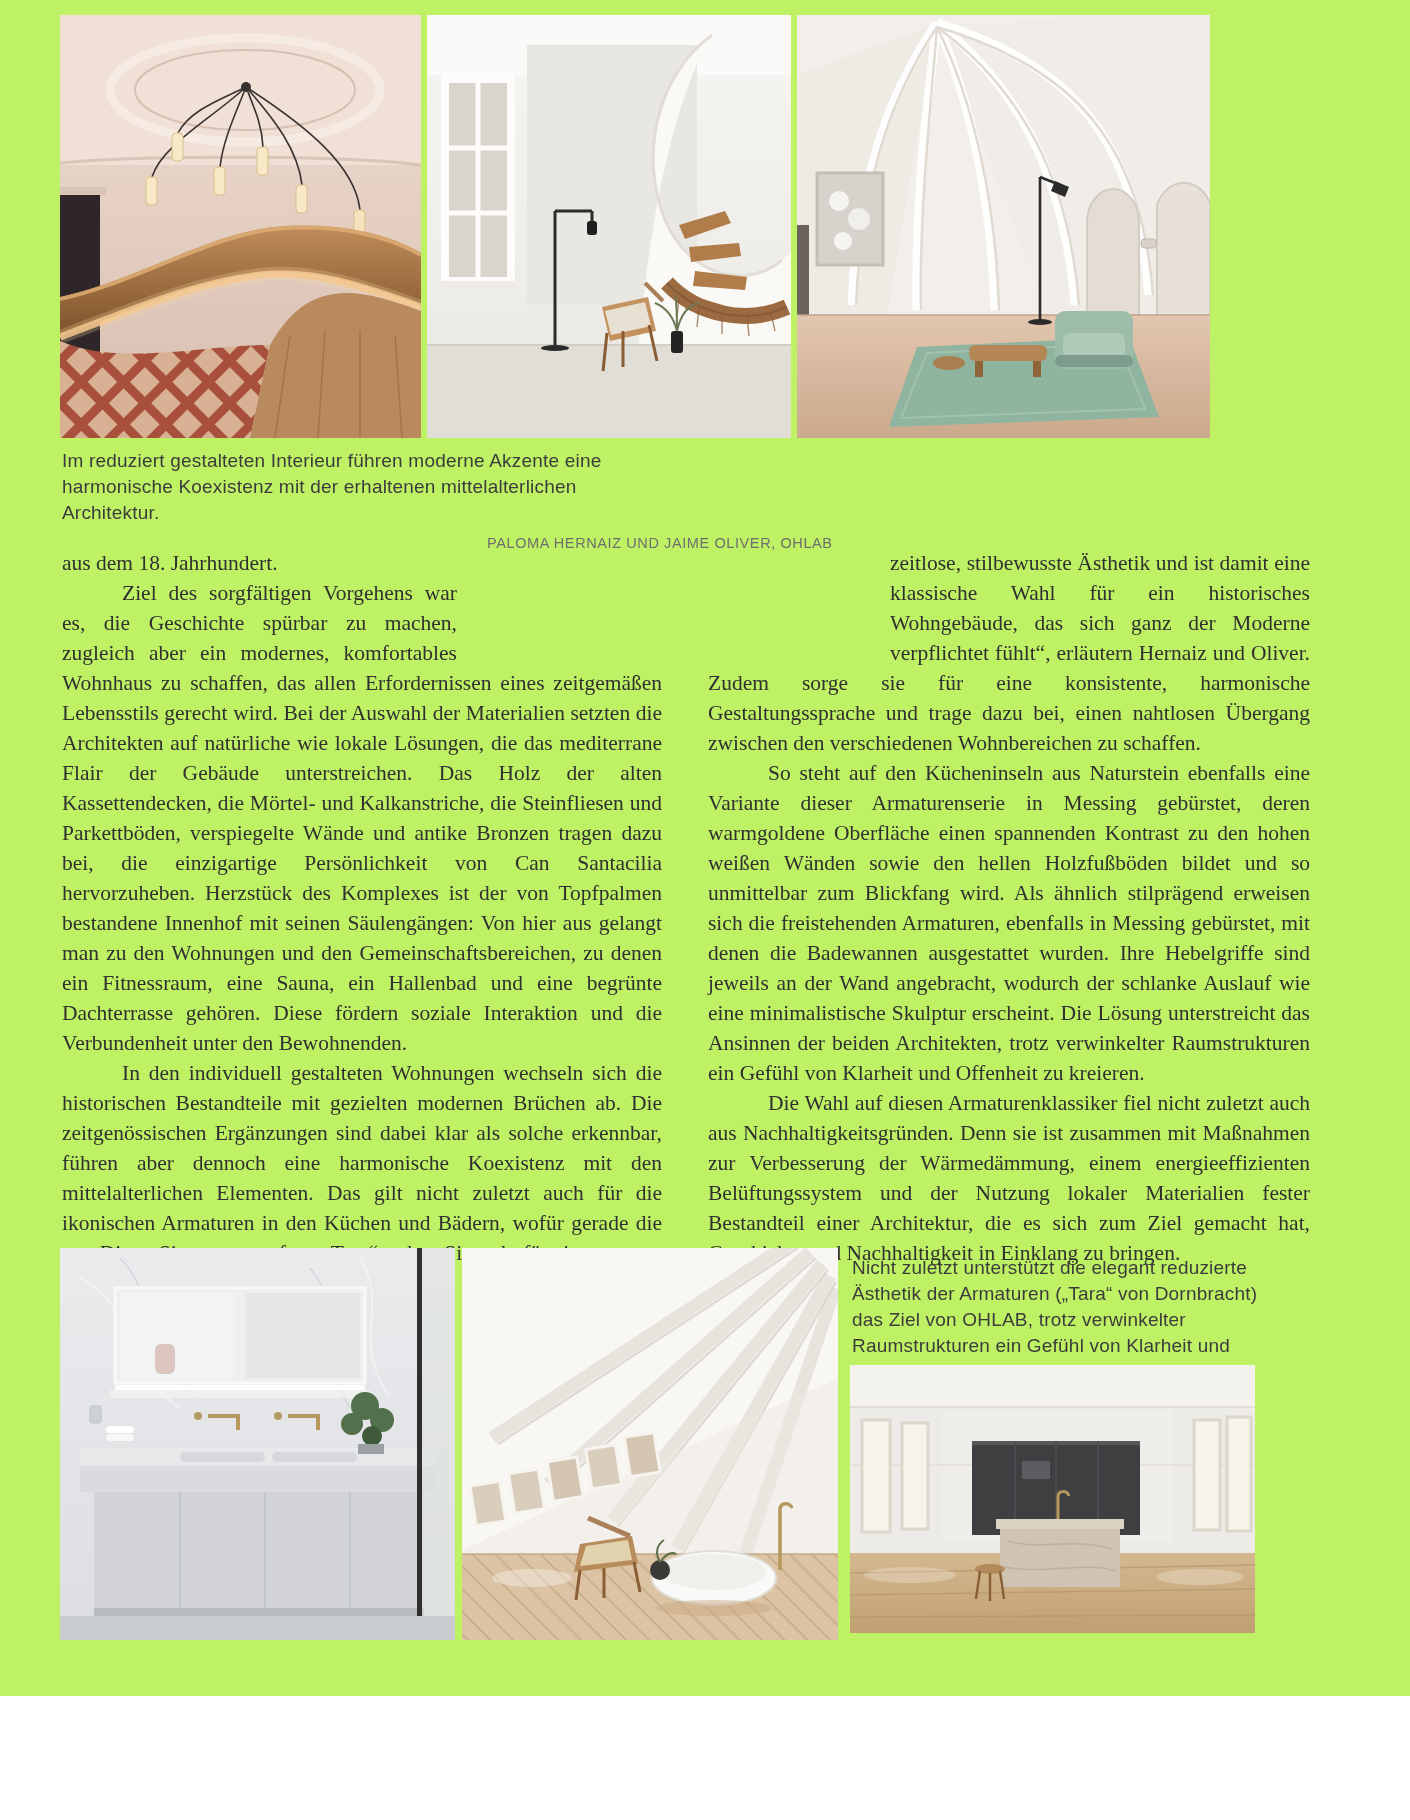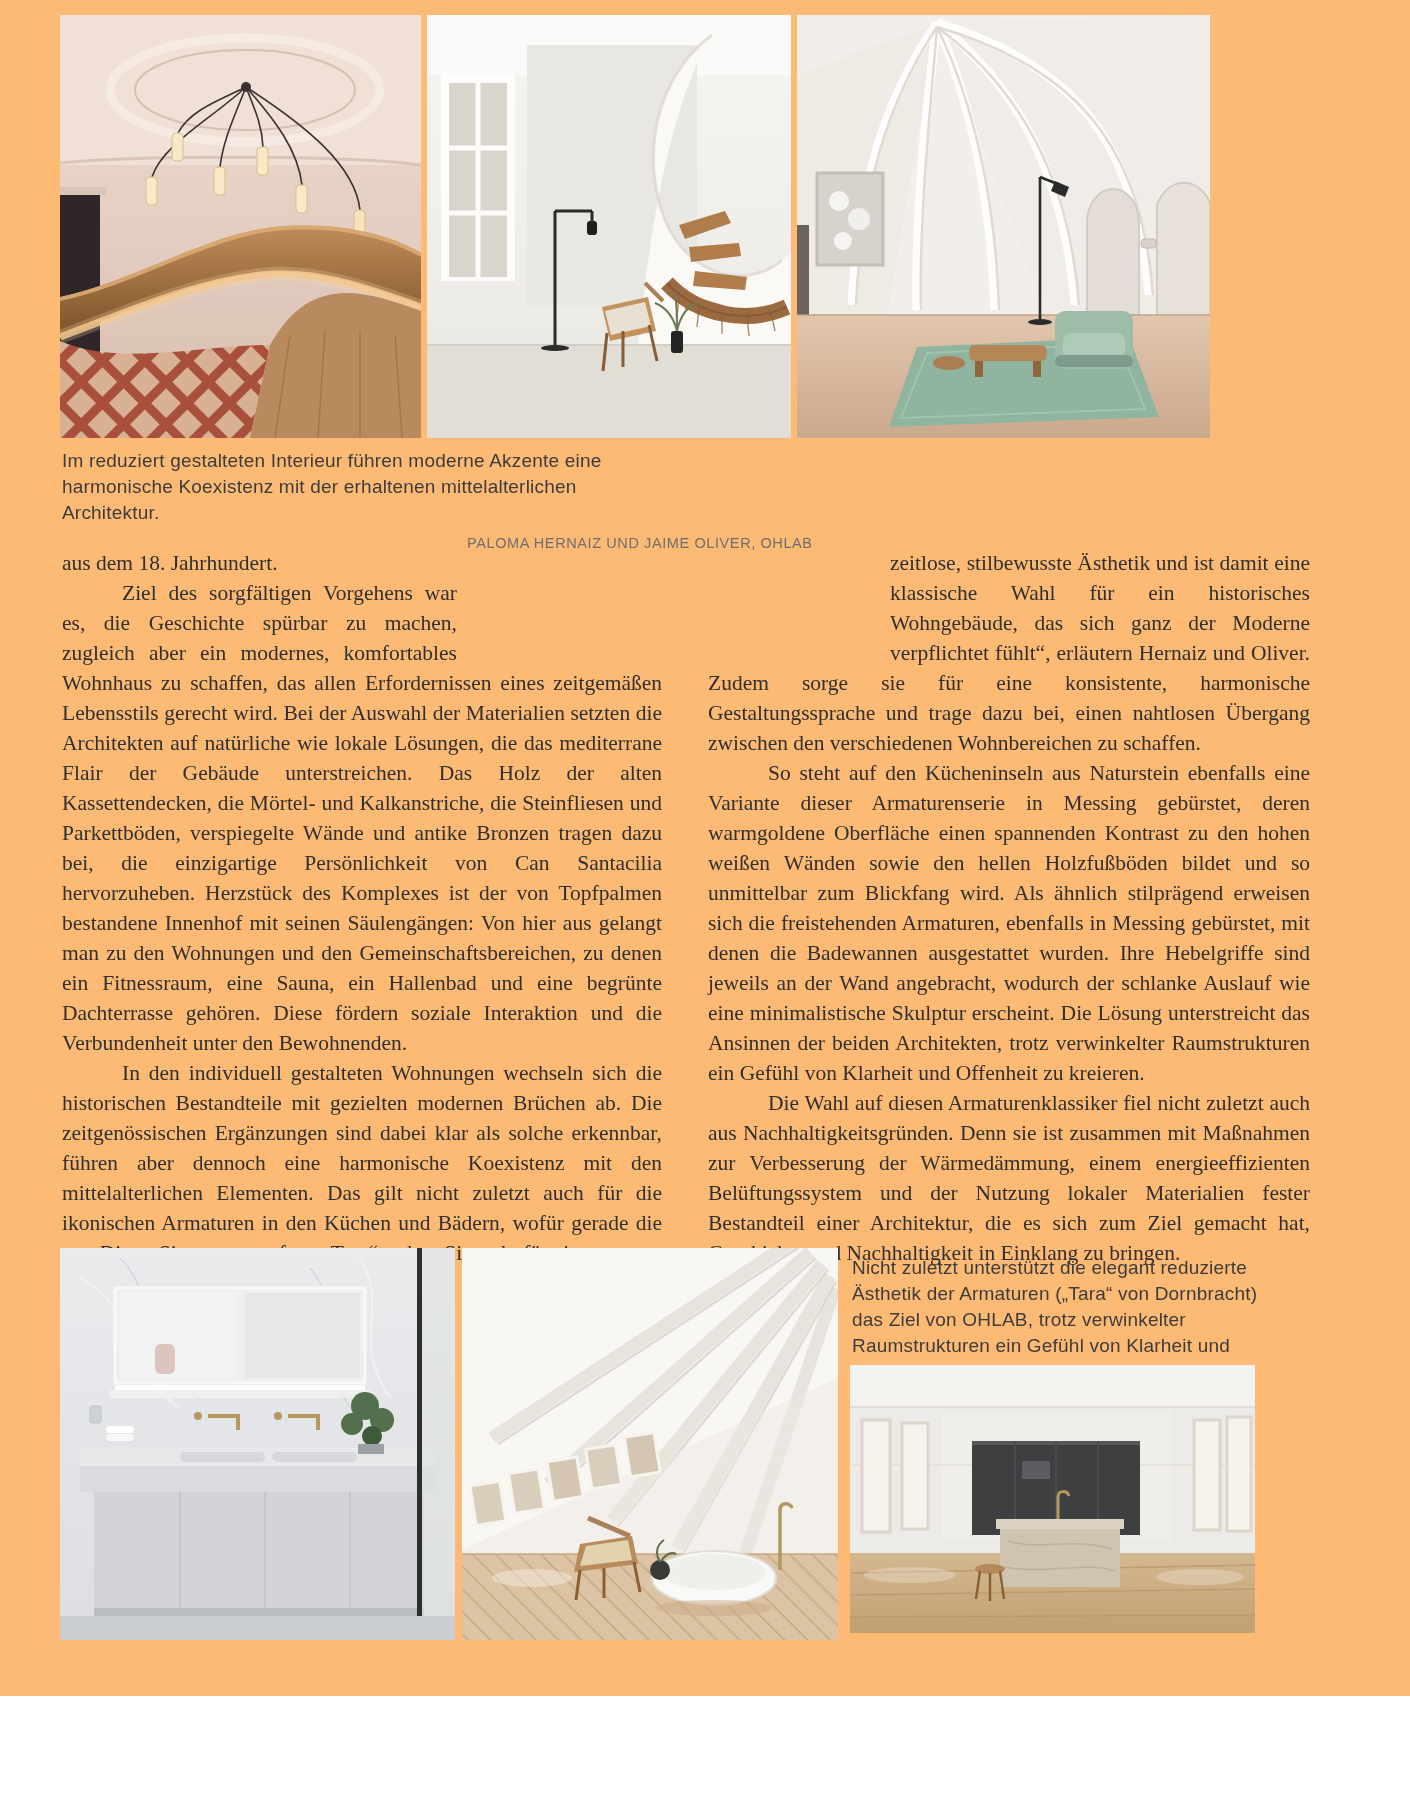--- a/index.html
+++ b/index.html
@@ -1,17 +1,17 @@
 <!DOCTYPE html>
 <html lang="de"><head>
 <meta charset="utf-8">
 <style>
   html,body{margin:0;padding:0;background:#ffffff;}
   .page{
-    position:relative;width:1410px;height:1696px;background:#fdba74;overflow:hidden;
+    position:relative;width:1410px;height:1696px;background:#bef264;overflow:hidden;
     font-family:"Liberation Sans",sans-serif;color:#2e2e2e;
   }
   .photo{position:absolute;overflow:hidden;background:#eee;}
   .photo svg{display:block;width:100%;height:100%;}
   .caption{
     position:absolute;font-size:19px;line-height:26px;color:#3c3c3c;
     letter-spacing:.2px;
   }
   .bodycol{
     position:absolute;font-size:21.5px;line-height:30px;text-align:justify;
@@ -23,21 +23,21 @@
   .spacer-r{float:right;width:205px;height:120px;}
   .spacer-l{float:left;width:182px;height:120px;}
   .pullquote{
     position:absolute;left:467px;top:531px;width:440px;z-index:5;
   }
   .pullquote .ql{
     font-size:23.5px;line-height:30px;font-weight:700;color:#4d4d4d;
     letter-spacing:-0.3px;
   }
   .pullquote .attr{
-    margin-top:4px;font-size:14.5px;color:#6e6e6e;letter-spacing:.6px;
+    margin-top:4px;font-size:14.5px;color:#6e6e6e;letter-spacing:.6px;margin-left:20px;
   }
   .footer-left{
     position:absolute;left:62px;top:1711px;font-size:20px;color:#2f2f2f;
   }
   .footer-rule{
     position:absolute;left:893px;top:1704px;width:463px;height:2px;background:#4c4c4c;
   }
   .footer-page{
     position:absolute;left:850px;top:1711px;font-size:20px;font-weight:700;color:#2f2f2f;
   }

